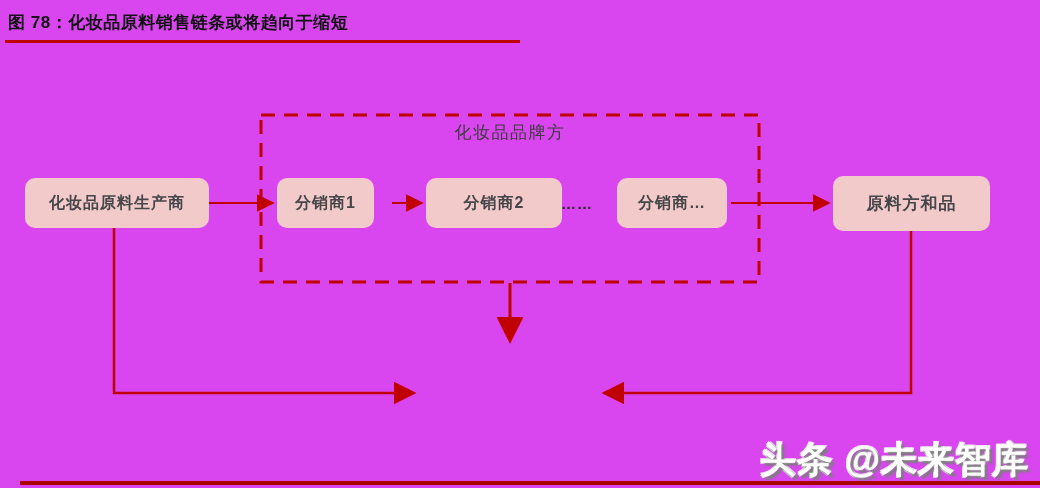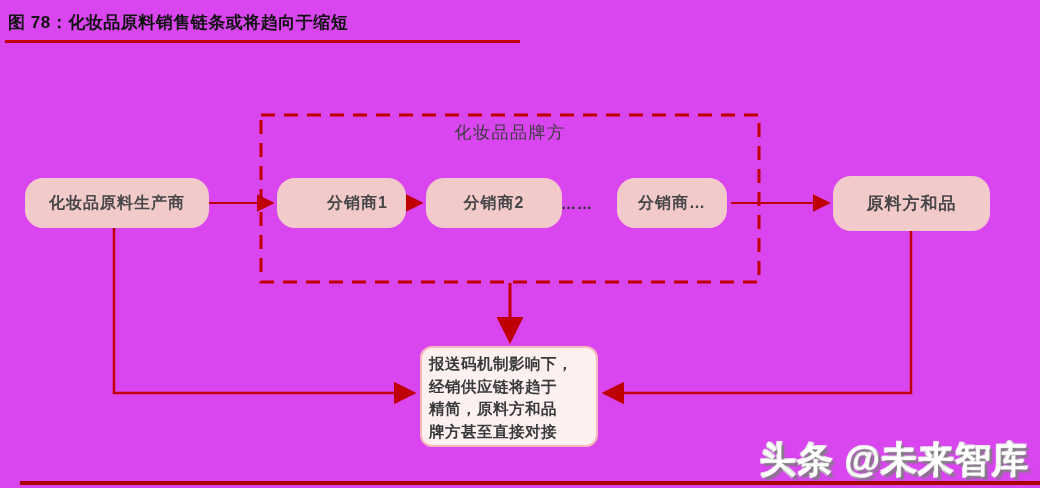--- a/index.html
+++ b/index.html
@@ -8,27 +8,27 @@
     font-family:"Liberation Sans","DejaVu Sans",sans-serif;
   }
   .abs{position:absolute;}
   #fig-title{
     left:8px;top:11px;font-size:17px;font-weight:bold;color:#111;letter-spacing:.5px;
   }
   #title-underline{
     left:5px;top:40px;width:515px;height:3px;background:#c00000;
   }
   .node{
-    background:#f2caca;border-radius:18px;display:flex;align-items:center;justify-content:center;
+    background:#f2caca;border-radius:10px;display:flex;align-items:center;justify-content:center;
     font-weight:bold;color:#47474a;font-size:16px;letter-spacing:1px;
   }
   #producer-box{left:25px;top:178px;width:184px;height:50px;}
   #brand-box{left:833px;top:176px;width:157px;height:55px;font-size:17px;}
   .dist-box{top:178px;height:50px;}
-  #distributor-1{left:277px;width:97px;padding-left:32px;}
+  #distributor-1{left:277px;width:97px;}
   #distributor-2{left:426px;width:136px;}
   #distributor-3{left:617px;width:110px;}
   #chain-ellipsis{
     left:545px;top:178px;width:64px;height:50px;display:flex;align-items:center;justify-content:center;
     font-weight:bold;color:#2b2b2b;font-size:15px;letter-spacing:1px;
   }
   #system-label{
     left:261px;top:121px;width:498px;text-align:center;font-size:17px;font-weight:500;
     color:#3d3d3f;letter-spacing:1.5px;
   }
@@ -80,24 +80,18 @@
 
   <div id="producer-box" class="abs node">化妆品原料生产商</div>
 
   <div id="distributor-1" class="abs node dist-box">分销商1</div>
   <div id="distributor-2" class="abs node dist-box">分销商2</div>
   <div id="chain-ellipsis" class="abs">……</div>
   <div id="distributor-3" class="abs node dist-box">分销商…</div>
 
   <div id="brand-box" class="abs node">原料方和品</div>
 
-  <div id="note-box" class="abs">
-    <div>报送码机制影响下，</div>
-    <div>经销供应链将趋于</div>
-    <div>精简，原料方和品</div>
-    <div>牌方甚至直接对接</div>
-  </div>
 
   <div id="watermark" class="abs">头条 @未来智库</div>
 
   <div id="bottom-bar" class="abs"></div>
 
 </div>
 
 </body></html>

